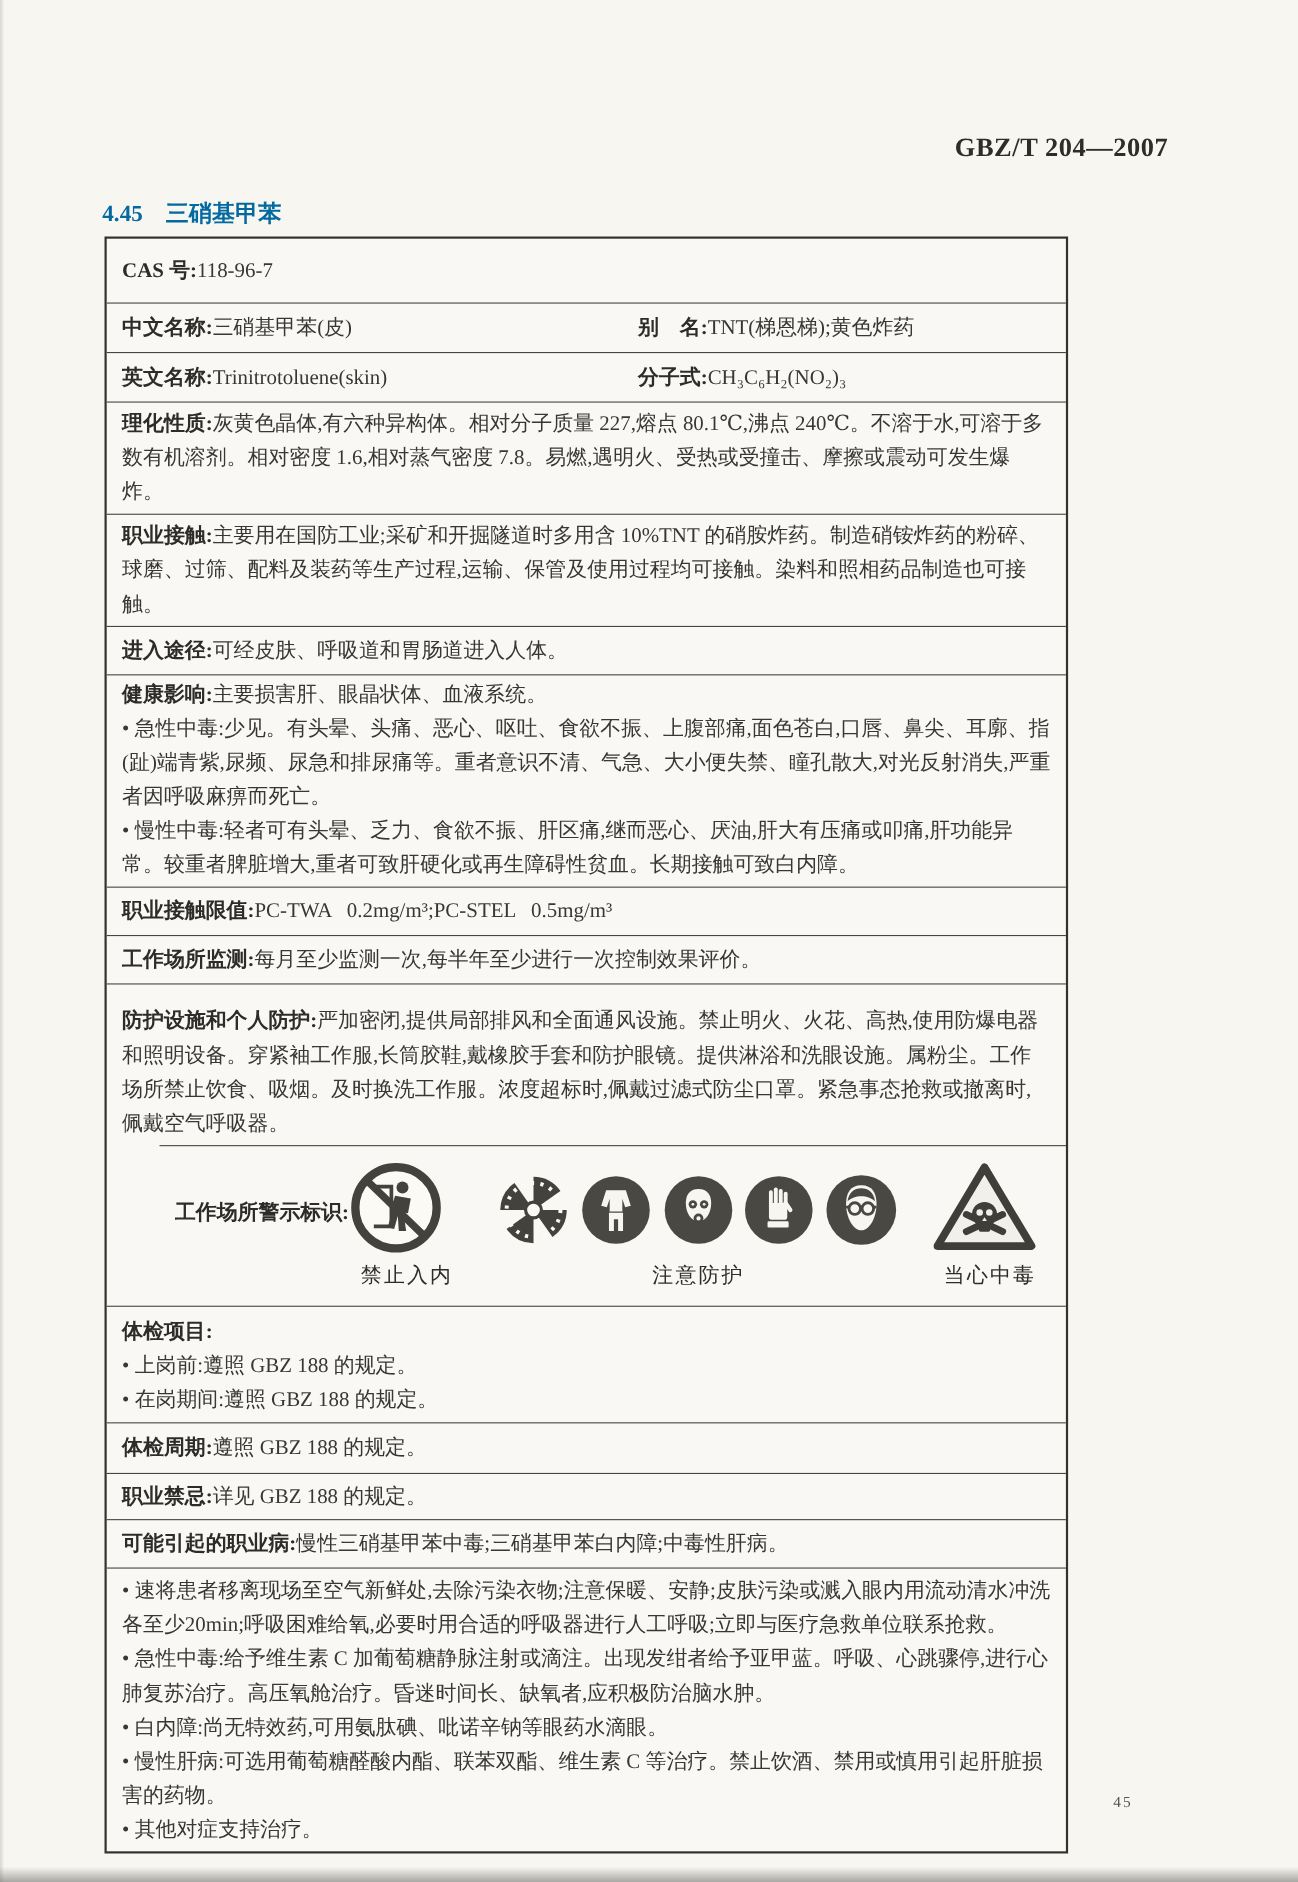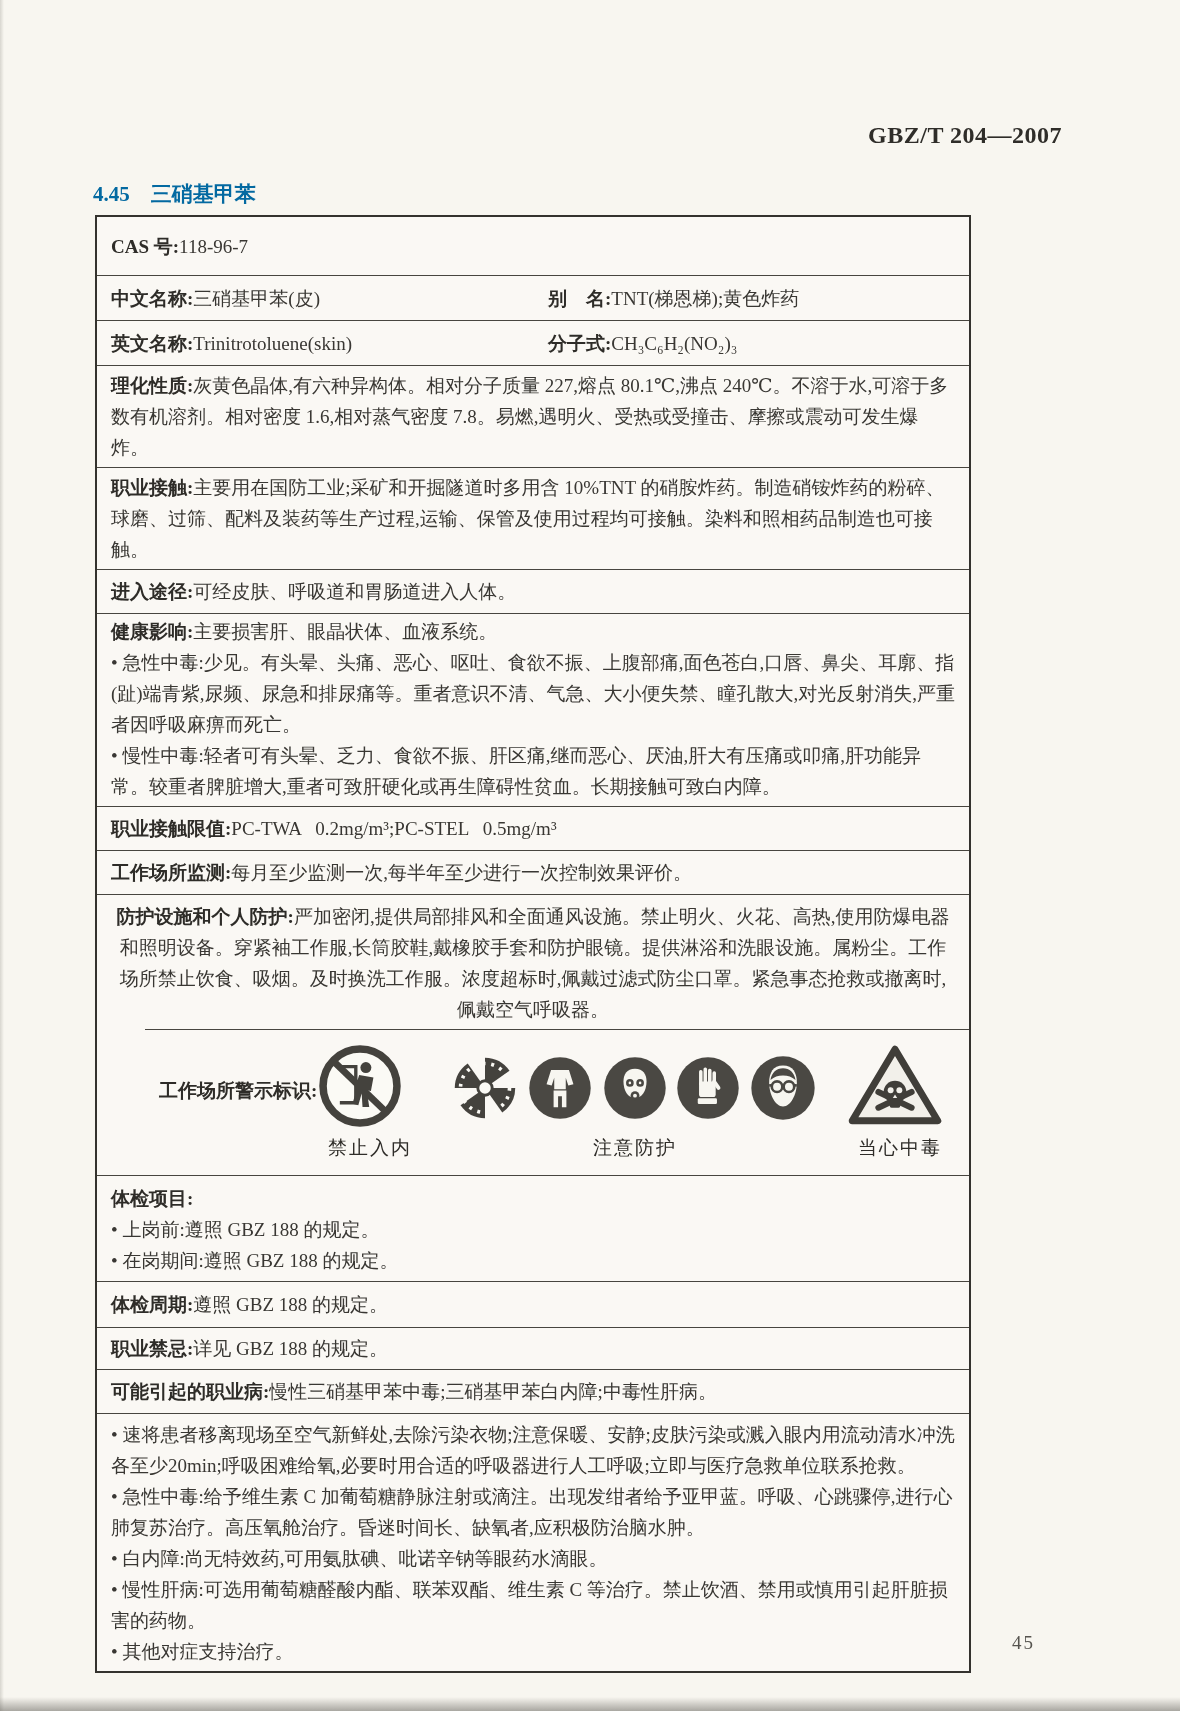--- a/index.html
+++ b/index.html
@@ -20,50 +20,50 @@
   .doc-table{
     position:absolute;top:215px;left:95px;width:872px;
     border:2.5px solid #34322e;background:rgba(255,255,255,.25);
   }
   .row{
     box-sizing:border-box;border-top:1.5px solid #47453f;
     padding:4px 14px;font-size:19px;line-height:31px;color:#393733;
   }
   .row:first-child{border-top:none;}
   .c{display:flex;align-items:center;}
-  .two-col{display:flex;align-items:center;}
+  .two-col{display:flex;align-items:center;gap:32px;}
   .col-left{width:437px;}
   .col-right{flex:1;}
   .lbl{font-weight:bold;color:#2e2c28;}
   .txt,.para,.line{white-space:pre-wrap;}
   .r-cas{min-height:58px;}
   .r-names{min-height:45px;}
   .r-english{min-height:45px;}
   .r-phys{min-height:70px;}
   .r-occ{min-height:68px;}
   .r-entry{min-height:44px;text-align:center;}
   .r-health{min-height:162px;padding-top:2px;}
   .r-limits{min-height:44px;}
   .r-monitor{min-height:44px;}
-  .r-protect{min-height:106px;padding-top:6px;text-align:center;}
+  .r-protect{min-height:106px;padding-top:18px;}
   .r-signs{min-height:146px;position:relative;margin-left:48px;}
   .r-exam{min-height:106px;padding-top:7px;}
   .r-cycle{min-height:46px;}
   .r-contra{min-height:42px;align-items:center;}
   .r-disease{min-height:44px;}
   .r-firstaid{min-height:255px;padding-top:5px;}
   .signs-label{position:absolute;left:14px;top:45px;}
   .sign{position:absolute;transform:translateX(-50%);}
   .sign-caption{
     position:absolute;transform:translateX(-50%);top:102px;
     font-size:19px;color:#2f2d29;letter-spacing:2px;white-space:nowrap;
   }
   .page-number{
     position:absolute;top:1632px;left:1012px;
-    font-size:19px;color:#56544f;letter-spacing:2px;
+    font-size:14px;color:#56544f;letter-spacing:2px;
   }
   .scan-edge-bottom{
     position:absolute;left:0;bottom:0;width:100%;height:14px;
     background:linear-gradient(to bottom, rgba(110,108,102,0), rgba(104,102,96,.55));
   }
   .scan-edge-left{
     position:absolute;left:0;top:0;width:4px;height:100%;
     background:linear-gradient(to right, rgba(120,118,110,.25), rgba(120,118,110,0));
   }
 </style>

